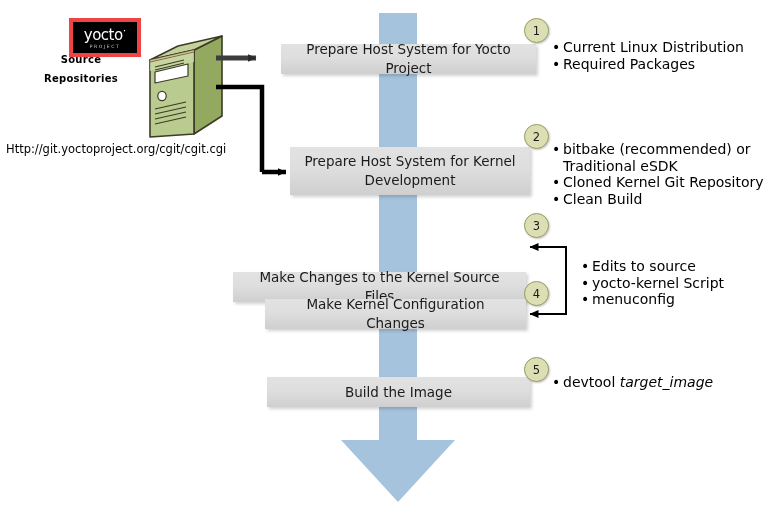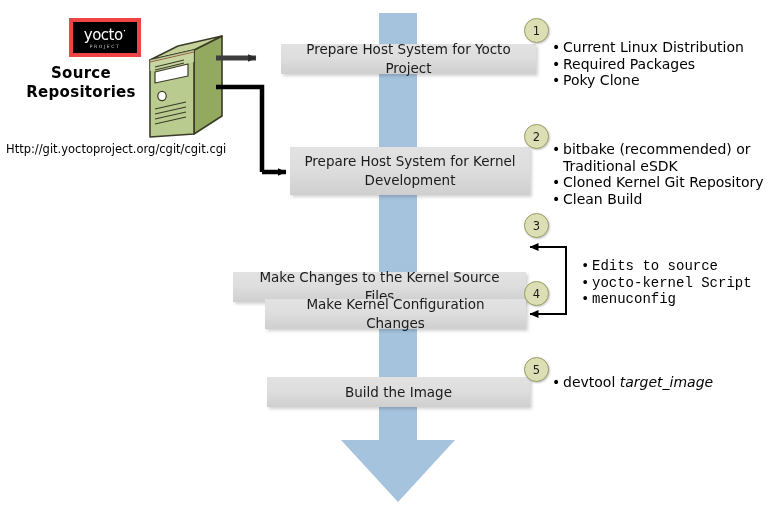--- a/index.html
+++ b/index.html
@@ -68,24 +68,24 @@
     font-size: 4.5px;
     letter-spacing: 1.6px;
     margin-top: 2px;
     font-family: "DejaVu Sans", "Liberation Sans", sans-serif;
   }
 
   
   .src-label {
     position: absolute;
     left: 22px;
-    top: 64px;
+    top: 50px;
     width: 118px;
     text-align: center;
-    font-size: 15px;
+    font-size: 10px;
     font-weight: bold;
     color: #000000;
     line-height: 19px;
     letter-spacing: 0.3px;
   }
   .src-url {
     position: absolute;
     left: 6px;
     top: 142px;
     font-size: 11.5px;
@@ -239,21 +239,20 @@
 
   <div class="pbox" style="left:281px; top:44px; width:255px; height:30px;">
     <span>Prepare Host System for Yocto Project</span>
   </div>
   <div class="badge" style="left:524px; top:18px;">
     <span>1</span>
   </div>
   <div class="bullets" style="left:551px; top:39px;">
     <div class="bl"><span>Current Linux Distribution</span></div>
     <div class="bl"><span>Required Packages</span></div>
-    <div class="bl"><span>Poky Clone</span></div>
   </div>
 
   <div class="pbox" style="left:290px; top:147px; width:240px; height:48px; flex-direction:column;">
     <span>Prepare Host System for Kernel</span>
     <span>Development</span>
   </div>
   <div class="badge" style="left:524px; top:124px;">
     <span>2</span>
   </div>
   <div class="bullets" style="left:551px; top:141px;">
@@ -272,21 +271,21 @@
     <span>3</span>
   </div>
 
   <div class="pbox" style="left:265px; top:299px; width:261px; height:30px;">
     <span>Make Kernel Configuration Changes</span>
   </div>
   <div class="badge" style="left:524px; top:281px;">
     <span>4</span>
   </div>
 
-  <div class="bullets" style="left:580px; top:258px;font-family:Liberation Mono, monospace;">
+  <div class="bullets" style="left:580px; top:258px;">
     <div class="bl"><span>Edits to source</span></div>
     <div class="bl"><span>yocto-kernel Script</span></div>
     <div class="bl"><span>menuconfig</span></div>
   </div>
 
   <div class="pbox" style="left:267px; top:377px; width:263px; height:30px;">
     <span>Build the Image</span>
   </div>
   <div class="badge" style="left:524px; top:357px;">
     <span>5</span>

